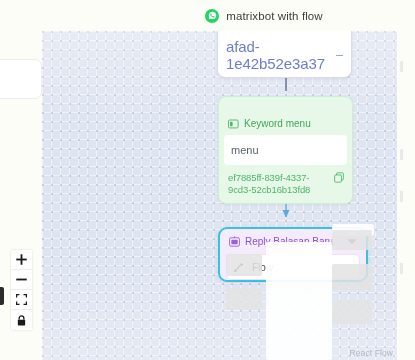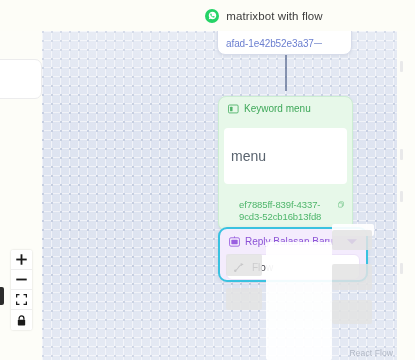--- a/index.html
+++ b/index.html
@@ -145,21 +145,21 @@
     border-radius: 8px;
     box-shadow: 0 1px 3px rgba(70,80,110,0.10);
     overflow: hidden;
   }
   .node-top-blank { height: 26px; background: #ffffff; }
   .node-top-id {
     display: flex;
     align-items: center;
     justify-content: flex-start;
     padding: 2px 8px 5px 8px;
-    font-size: 10px;
+    font-size: 15px;
     color: #6b7fd0;
     letter-spacing: -0.1px;
   }
   .node-top-dash {
     width: 8px; height: 1px; background: #9aa8d8;
   }
 
   
   .node-keyword {
     left: 176px;
@@ -172,35 +172,36 @@
     overflow: hidden;
   }
   .kw-header {
     display: flex;
     align-items: center;
     gap: 5px;
     padding: 6px 8px 6px 9px;
     font-size: 10px;
     color: #3fa85a;
     font-weight: 500;
+    margin-top: 15px;
   }
   .kw-body {
     background: #ffffff;
-    margin: 8px 5px;
+    margin: 0 5px;
     border-radius: 4px;
-    padding: 20px 7px;
-    font-size: 14px;
+    padding: 9px 7px;
+    font-size: 11px;
     color: #59636e;
   }
   .kw-id {
     display: flex;
     align-items: flex-start;
     justify-content: space-between;
     gap: 5px;
-    padding: 7px 8px 7px 20px;
+    padding: 7px 8px 7px 9px;
     font-size: 9.5px;
     line-height: 1.25;
     color: #4db56a;
     letter-spacing: -0.1px;
   }
   .kw-id-text { max-width: 100px; }
 
   
   .node-reply {
     left: 176px;

